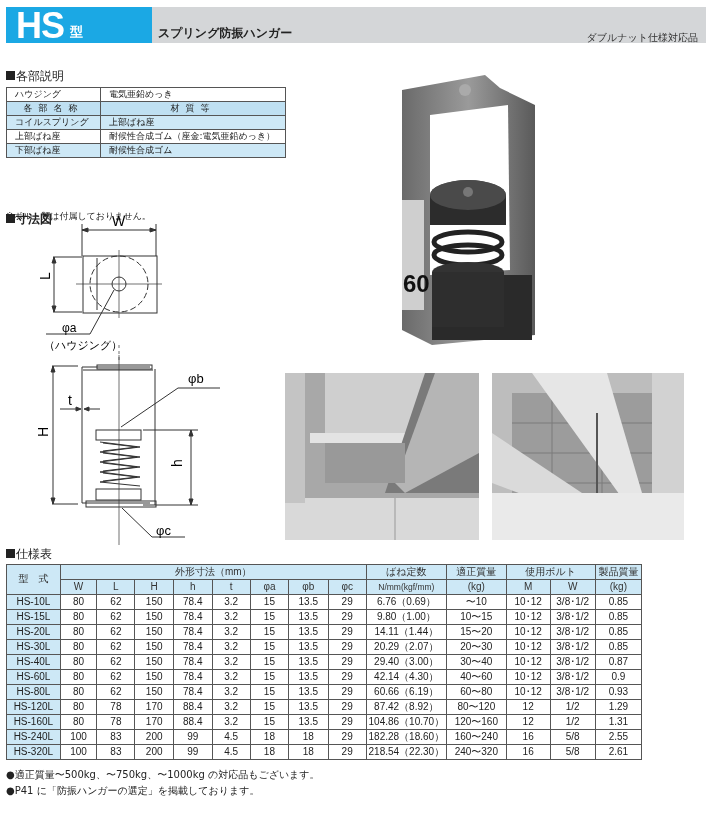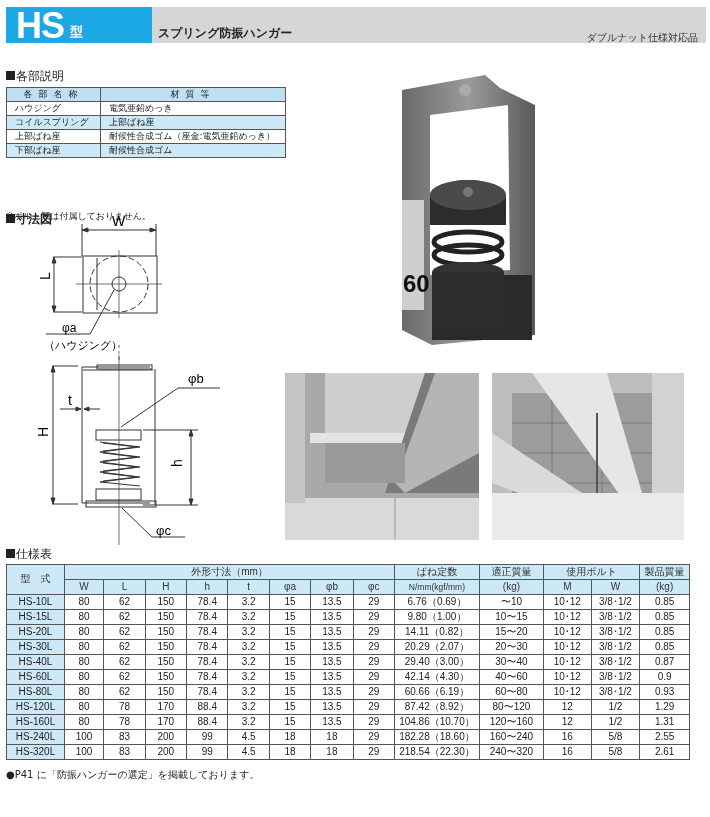--- a/index.html
+++ b/index.html
@@ -17,21 +17,21 @@
   table { border-collapse: collapse; }
   .parts { position: absolute; left: 6px; top: 87px; width: 280px; font-size: 9px; }
   .parts td, .parts th { border: 1px solid #555; height: 13px; padding: 0 0 0 8px; font-weight: normal; text-align: left; }
   .parts th { background: #bfe0f2; text-align: center; padding: 0; letter-spacing: 6px; }
   .parts tr.alt td { background: #cde8f6; margin-top: 48px; }
   .parts td:first-child { width: 94px; }
   .note { position: absolute; left: 6px; top: 174px; font-size: 9px; margin-top: 36px; }
 
   .photo { position: absolute; background: #bbb; overflow: hidden; }
 
-  .spec { position: absolute; left: 6px; top: 564px; width: 684px; font-size: 10px; font-family: "Liberation Sans", sans-serif; padding-left: 20px; }
+  .spec { position: absolute; left: 6px; top: 564px; width: 636px; font-size: 10px; font-family: "Liberation Sans", sans-serif; padding-left: 20px; }
   .spec td, .spec th { border: 1px solid #555; text-align: center; height: 14.6px; padding: 0; font-weight: normal; }
   .spec th { background: #cde8f6; color: #333; }
   .spec td.model { background: #cde8f6; }
   .spec th.tall { font-size: 10px; }
   .spec .small { font-size: 8.5px; }
 
   .footnotes { position: absolute; left: 6px; top: 767px; font-size: 10px; line-height: 16px; }
 </style>
 </head>
 <body>
@@ -44,27 +44,27 @@
   <span class="hdr-title">スプリング防振ハンガー</span>
   <span class="hdr-right">ダブルナット仕様対応品</span>
 </div>
 
 <div class="sec-title" style="left:6px; top:68px;text-align:center;">
   <span class="sq"></span><span>各部説明</span>
 </div>
 <table class="parts">
   <tbody>
       <tr>
+        <td>ハウジング</td>
+        <td>電気亜鉛めっき</td>
+      </tr>
+  <tr>
     <th>各部名称</th>
     <th>材質等</th>
   </tr>
-  <tr>
-        <td>ハウジング</td>
-        <td>電気亜鉛めっき</td>
-      </tr>
   <tr class="alt">
         <td>コイルスプリング</td>
         <td>上部ばね座</td>
       </tr>
   <tr>
         <td>上部ばね座</td>
         <td>耐候性合成ゴム（座金:電気亜鉛めっき）</td>
       </tr>
   <tr class="alt">
         <td>下部ばね座</td>
@@ -277,21 +277,21 @@
       <tr>
         <td class="model">HS-20L</td>
         <td>80</td>
         <td>62</td>
         <td>150</td>
         <td>78.4</td>
         <td>3.2</td>
         <td>15</td>
         <td>13.5</td>
         <td>29</td>
-        <td>14.11（0.82）</td>
+        <td>14.11（1.44）</td>
         <td>15〜20</td>
         <td>10･12</td>
         <td>3/8･1/2</td>
         <td>0.85</td>
       </tr>
       <tr>
         <td class="model">HS-30L</td>
         <td>80</td>
         <td>62</td>
         <td>150</td>
@@ -415,14 +415,15 @@
         <td>218.54（22.30）</td>
         <td>240〜320</td>
         <td>16</td>
         <td>5/8</td>
         <td>2.61</td>
       </tr>
     </tbody>
 </table>
 
 <div class="footnotes">
+  <div>●適正質量〜500kg、〜750kg、〜1000kg の対応品もございます。</div>
   <div>●P41 に「防振ハンガーの選定」を掲載しております。</div>
 </div>
 
 </body></html>

